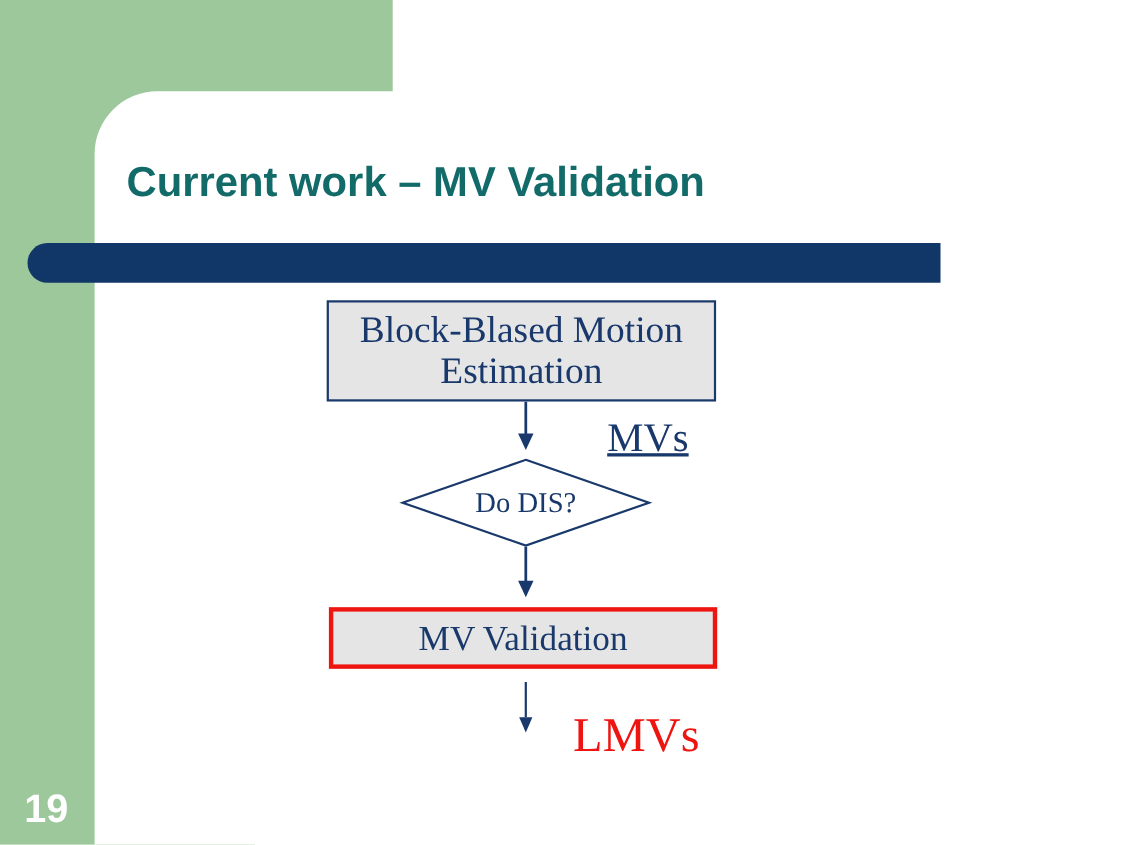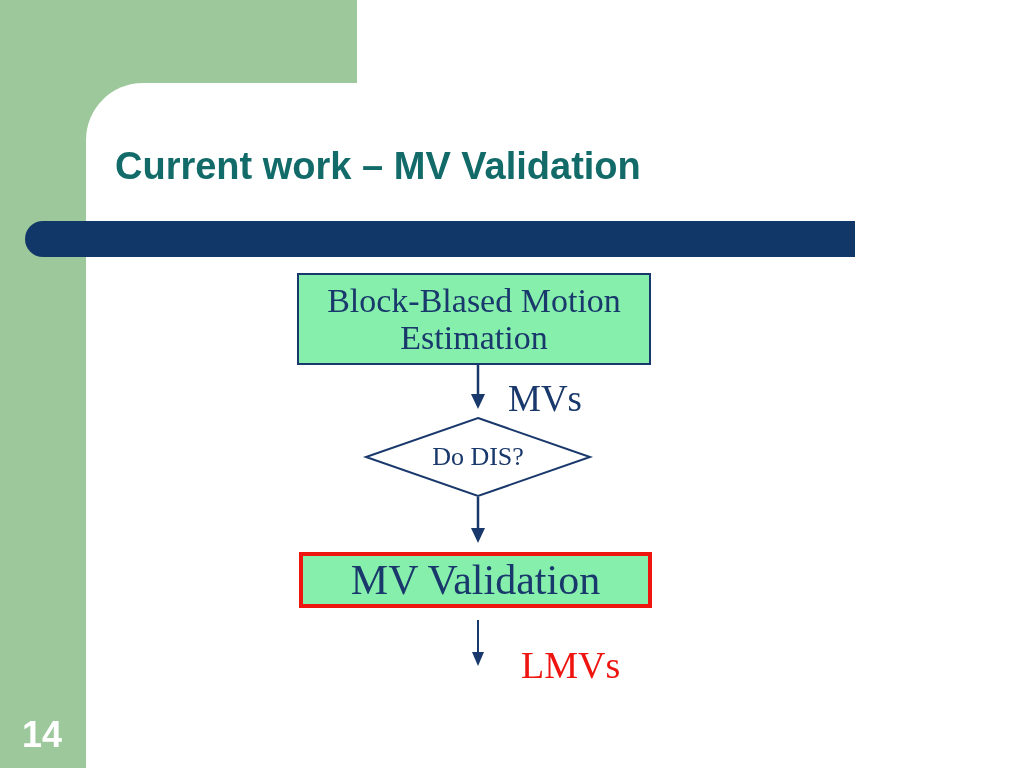--- a/index.html
+++ b/index.html
@@ -35,41 +35,41 @@
   .flow-svg { position: absolute; left: 0; top: 0; pointer-events: none; }
   .connector { stroke: var(--flow-navy, #19386b); fill: none; }
   .arrowhead { fill: var(--flow-navy, #19386b); stroke: none; }
   .diamond-shape { fill: #fff; stroke: var(--flow-navy, #19386b); stroke-width: 2; }
   .flow-box {
     position: absolute; box-sizing: border-box;
     display: flex; flex-direction: column;
     align-items: center; justify-content: center; text-align: center;
     font-family: "Liberation Serif", serif;
     color: var(--flow-navy, #19386b);
-    background: #86efac;
+    background: #e5e5e5;
   }
   .box-motion {
     left: 297px; top: 273px; width: 354px; height: 92px;
     border: 2px solid var(--flow-navy, #19386b);
     font-size: 34px; line-height: 37px;
   }
   .box-validation {
     left: 299px; top: 552px; width: 353px; height: 56px;
     border: 4px solid var(--red, #ee1511);
-    font-size: 42px;
+    font-size: 32px;
   }
   .diamond-label {
     position: absolute; left: 366px; top: 418px; width: 224px; height: 78px;
     display: flex; align-items: center; justify-content: center;
     font-family: "Liberation Serif", serif; font-size: 26px;
     color: var(--flow-navy, #19386b);
   }
   .flow-label { position: absolute; font-family: "Liberation Serif", serif; white-space: nowrap; }
-  .mvs  { left: 508px; top: 377px; font-size: 37px; color: var(--flow-navy, #19386b); }
-  .lmvs { left: 521px; top: 643px; font-size: 38px; color: var(--red, #ee1511); }
+  .mvs  { left: 552px; top: 377px; font-size: 37px; color: var(--flow-navy, #19386b); text-decoration: underline; }
+  .lmvs { left: 521px; top: 643px; font-size: 44px; color: var(--red, #ee1511); }
   .page-number {
     position: absolute; left: 22px; top: 714px;
     font-size: 36px; font-weight: bold;
     color: var(--page-number-text, #fff);
   }
 </style>
 </head>
 <body>
 
 <div class="green-panel"></div>
@@ -99,13 +99,13 @@
 </div>
 
 <div class="flow-label mvs">MVs</div>
 
 <div class="diamond-label">Do DIS?</div>
 
 <div class="flow-box box-validation">MV Validation</div>
 
 <div class="flow-label lmvs">LMVs</div>
 
-<div class="page-number">14</div>
+<div class="page-number">19</div>
 
 </body></html>

